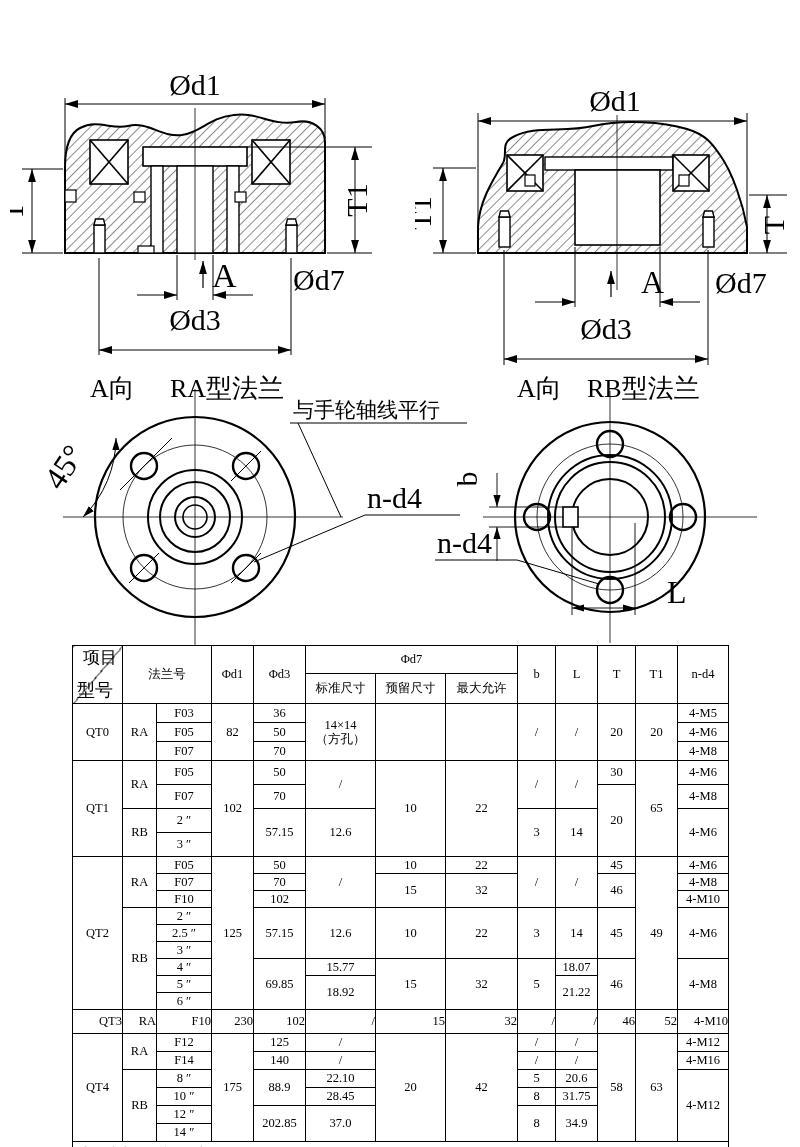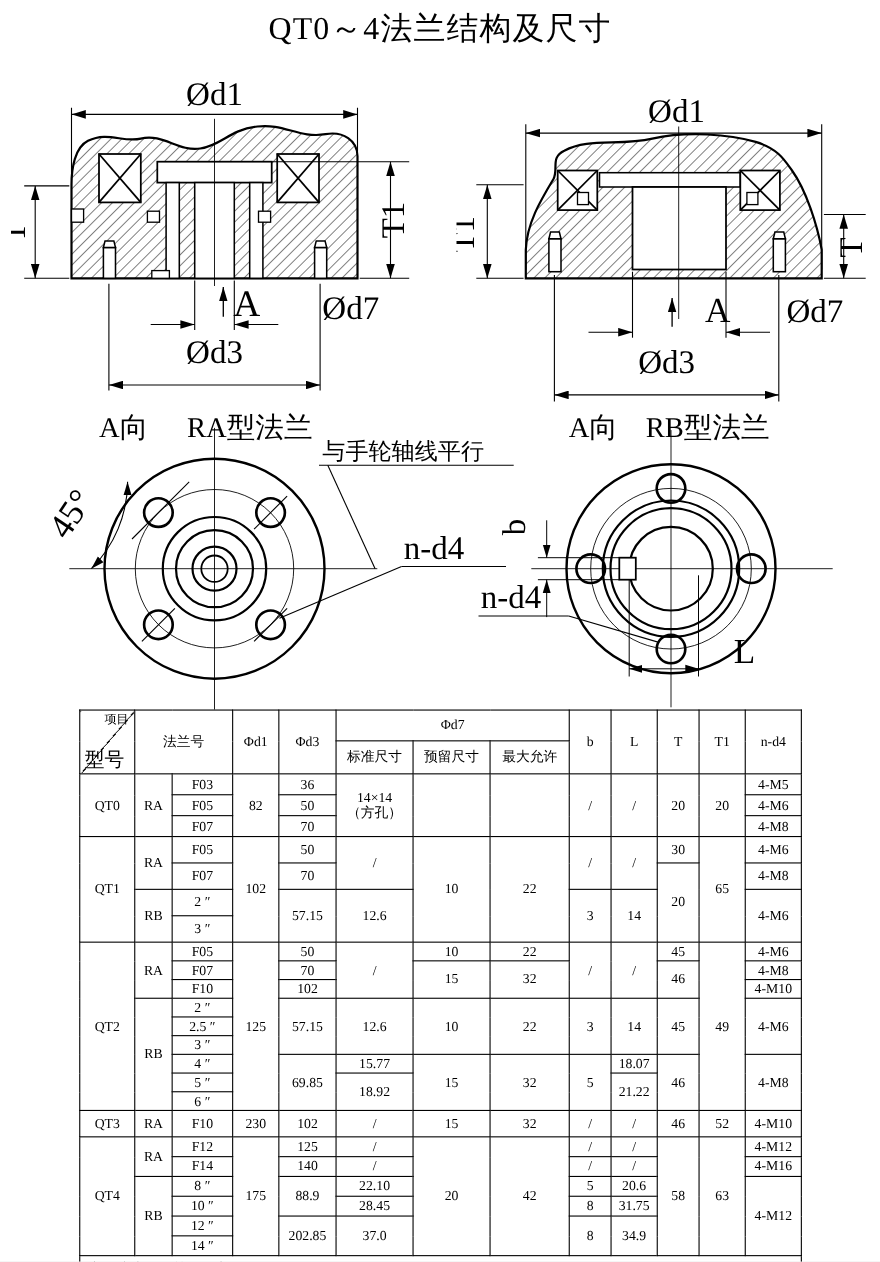--- a/index.html
+++ b/index.html
@@ -12,36 +12,35 @@
   
   .tblwrap{position:absolute;left:72px;top:645px;width:656px;}
   table.spec{border-collapse:collapse;table-layout:fixed;width:656px;
              font-size:12.5px;line-height:1.15;}
   table.spec td{border:1px solid #000;text-align:center;vertical-align:middle;padding:0;}
   tr.hh td{height:27px;}
   tr.hh2 td{height:29px;}
   tr.qt0 td{height:18px;}
   tr.qt1 td{height:23px;}
   tr.qt2 td{height:16px;}
-  tr.qt3 td{height:23px;}
+  tr.qt3 td{height:23px;text-align:right;}
   tr.qt4 td{height:17px;}
   tr.noter td{height:22px;text-align:left;}
   td.ml{white-space:pre-line;}
   td.diag{position:relative;
     background:linear-gradient(to bottom right,transparent 49.5%,#000 49.5%,#000 50.6%,transparent 50.6%);}
-  td.diag .dt{position:absolute;top:2px;right:5px;font-size:11px;}
+  td.diag .dt{position:absolute;top:2px;right:5px;font-size:17px;}
   td.diag .db{position:absolute;bottom:2px;left:4px;font-size:18px;}
   td.notecell{padding-left:6px !important;}
 </style>
 </head>
 <body>
 
 <div class="page">
 
-  <h1 class="title">QT0～4法兰结构及尺寸</h1>
 
   <svg class="abs" style="left:10px;top:68px" width="400" height="300" viewBox="0 0 400 300">
     <defs>
       <pattern id="hatchL" patternUnits="userSpaceOnUse" width="7" height="7" patternTransform="rotate(45)">
         <rect width="7" height="7" fill="#fff"></rect>
           <line x1="0" y1="0" x2="0" y2="7" stroke="#000" stroke-width="0.9"></line>
       </pattern>
       <marker id="aL" viewBox="0 0 10 6" refX="10" refY="3" markerWidth="13" markerHeight="8" markerUnits="userSpaceOnUse" orient="auto-start-reverse">
         <path d="M0,0 L10,3 L0,6 Z" fill="#000"></path>
       </marker>

